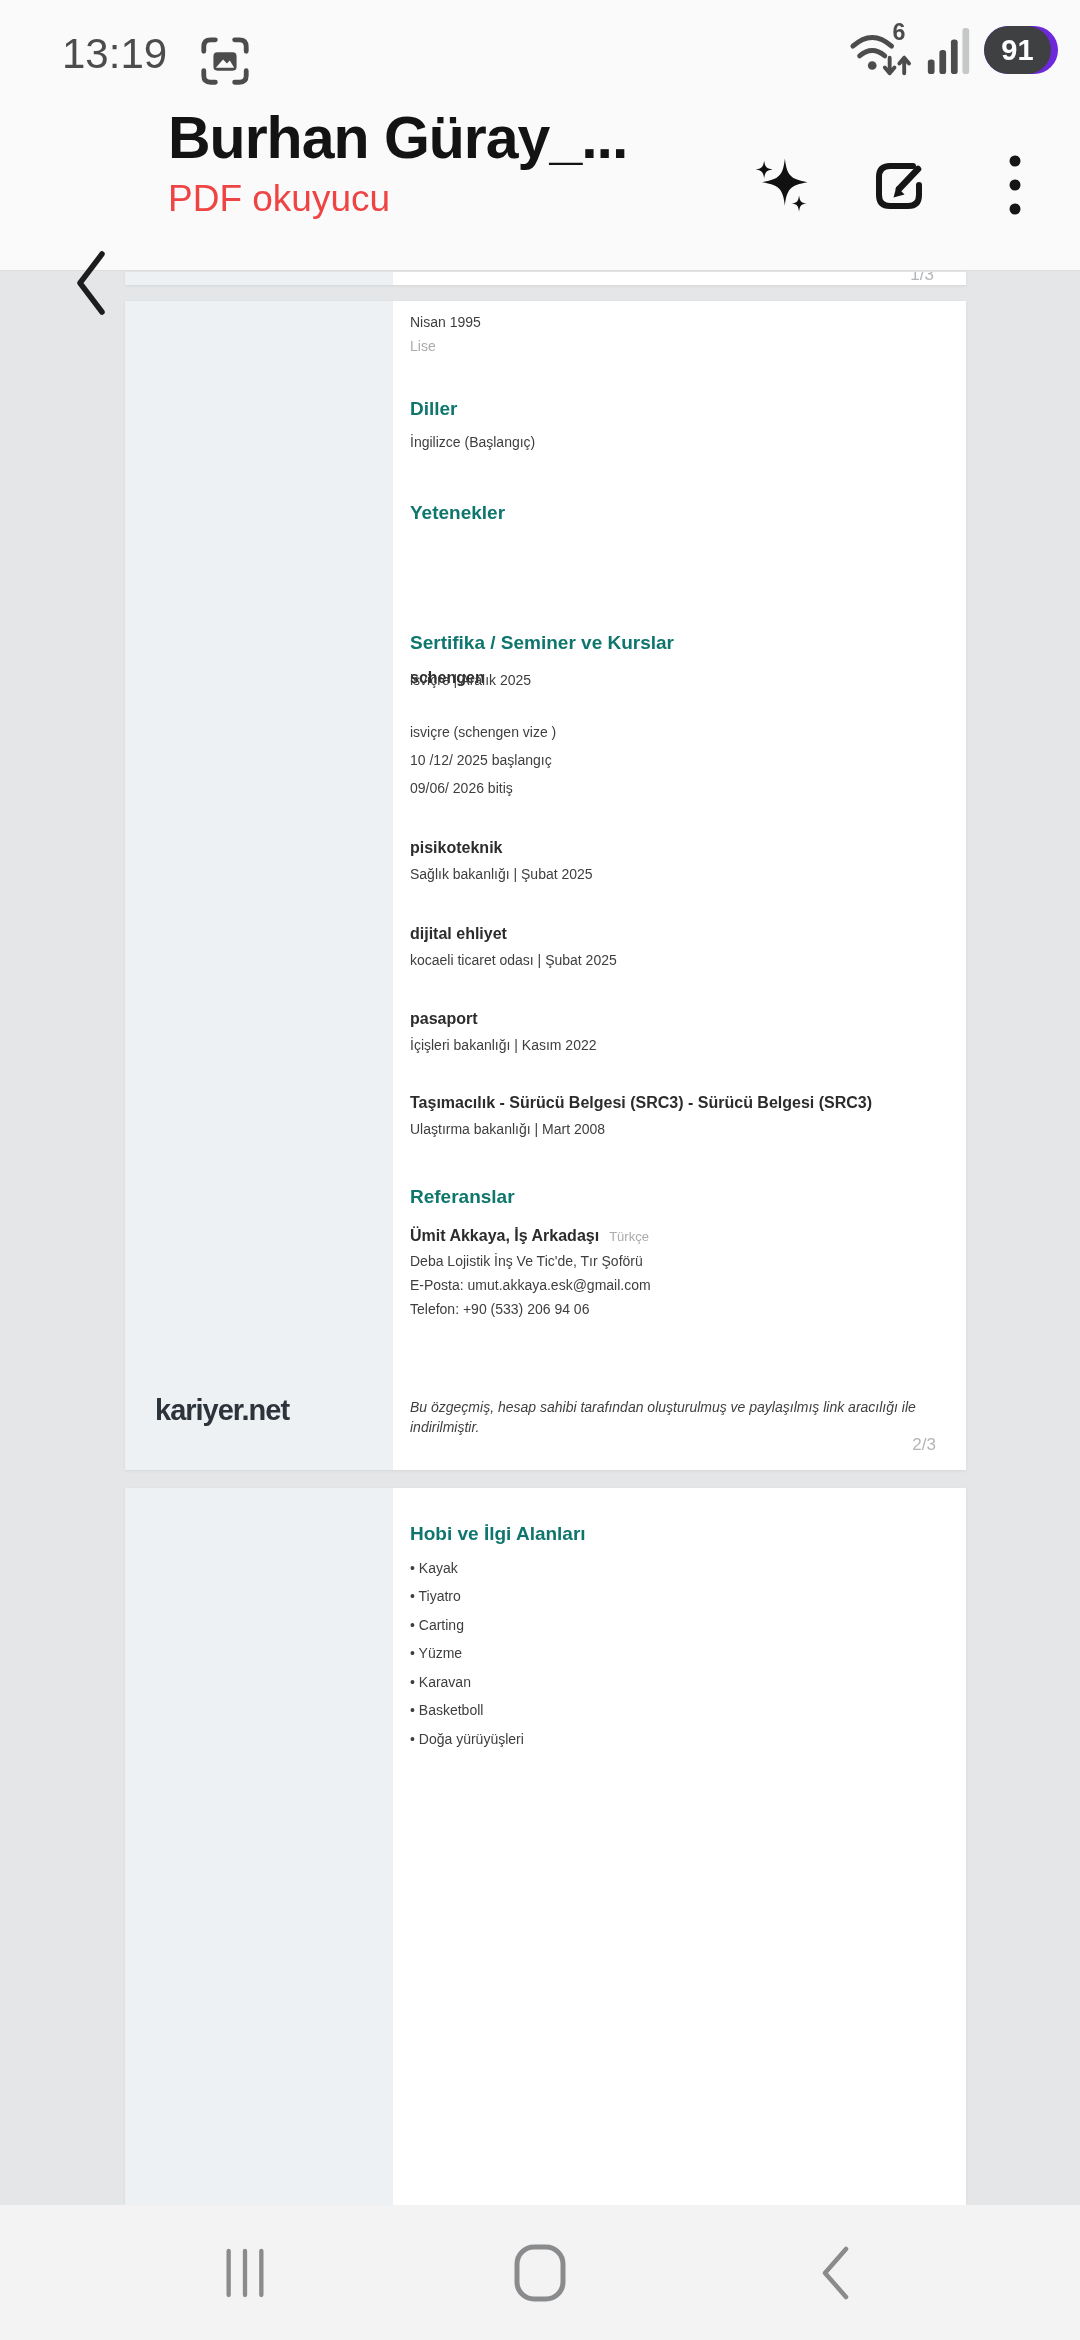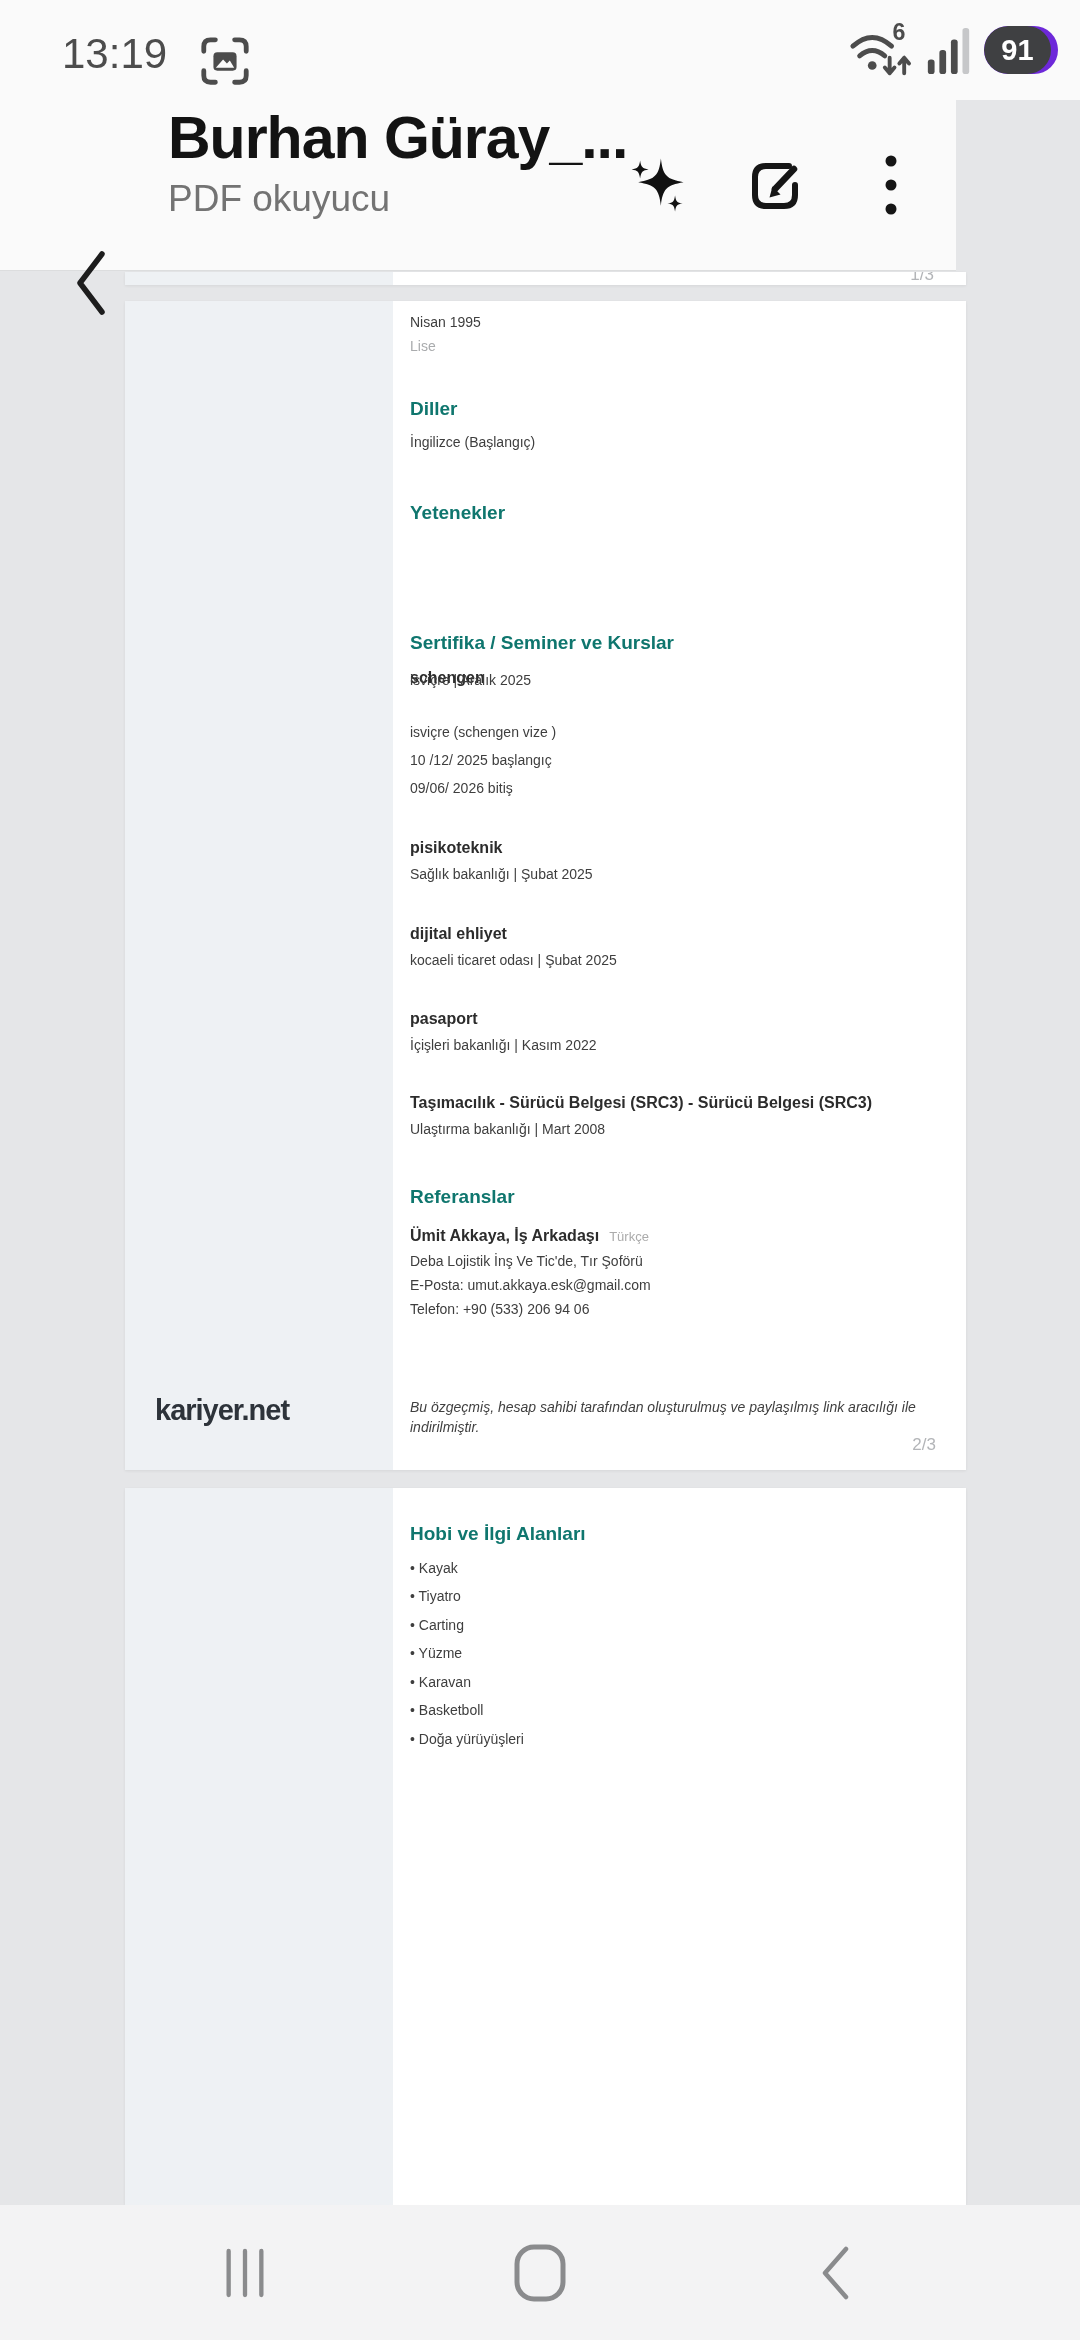--- a/index.html
+++ b/index.html
@@ -25,30 +25,30 @@
     position:relative; width:74px; height:48px; border-radius:24px; background:#6d28d9; overflow:hidden;
   }
   .battery-fill { position:absolute; left:0; top:0; width:67px; height:48px; border-radius:24px; background:#3f4042; }
   .battery-num {
     position:absolute; left:0; top:0; width:67px; height:48px; display:flex; align-items:center; justify-content:center;
     color:#ffffff; font-size:29px; font-weight:700;
   }
 
   
   .app-bar {
-    position:absolute; left:0; top:100px; width:956px; height:170px;
+    position:absolute; left:0; top:100px; width:1080px; height:170px;
     background:#fafafa; z-index:29; box-shadow:0 1px 0 rgba(0,0,0,0.04);
   }
   .back-btn { position:absolute; left:62px; top:140px; width:56px; height:86px; display:flex; align-items:center; justify-content:center; }
   .title-wrap { position:absolute; left:168px; top:4px; width:540px; }
   .doc-title {
     font-size:59px; font-weight:600; color:#131313; letter-spacing:-1px;
     white-space:nowrap; overflow:hidden; max-width:540px;
   }
-  .doc-subtitle { margin-top:6px; font-size:37px; font-weight:400; color:#737373; }
+  .doc-subtitle { margin-top:6px; font-size:37px; font-weight:400; color:#ef4444; }
   .appbar-actions { position:absolute; right:30px; top:0; height:170px; display:flex; align-items:center; gap:46px; }
   .icon-btn { width:70px; height:90px; display:flex; align-items:center; justify-content:center; }
 
   
   .viewer { position:absolute; left:0; top:270px; width:1080px; height:1935px; background:#e5e6e8; overflow:hidden; }
   .pdf-page { position:absolute; left:125px; width:841px; background:#ffffff; box-shadow:0 1px 3px rgba(0,0,0,0.07); overflow:hidden; }
   .page-sidebar { position:absolute; left:0; top:0; width:268px; height:100%; background:#eef1f4; }
   .page-indicator { position:absolute; font-size:17px; color:#b3b5b8; }
 
   .p1 { top:2px; height:13px; }

